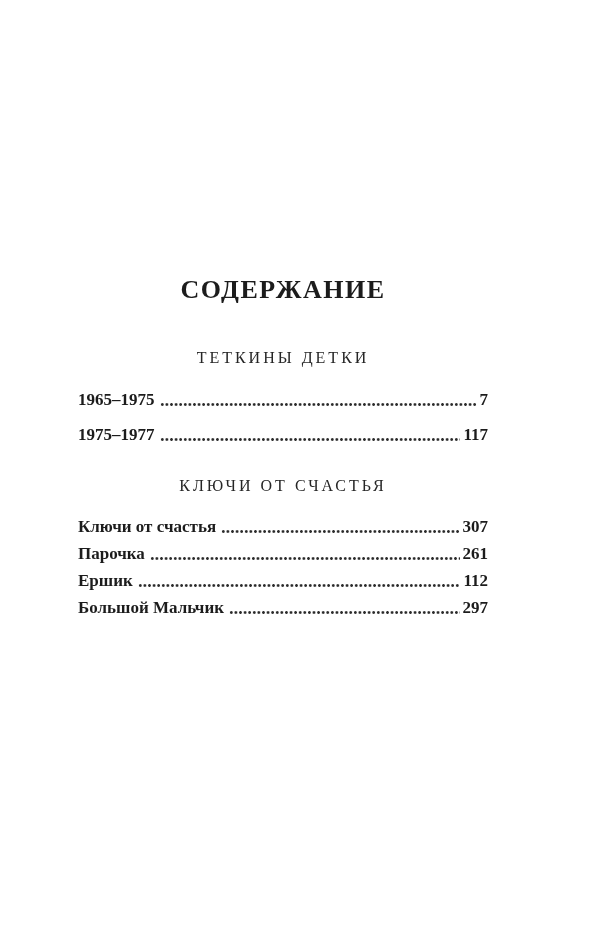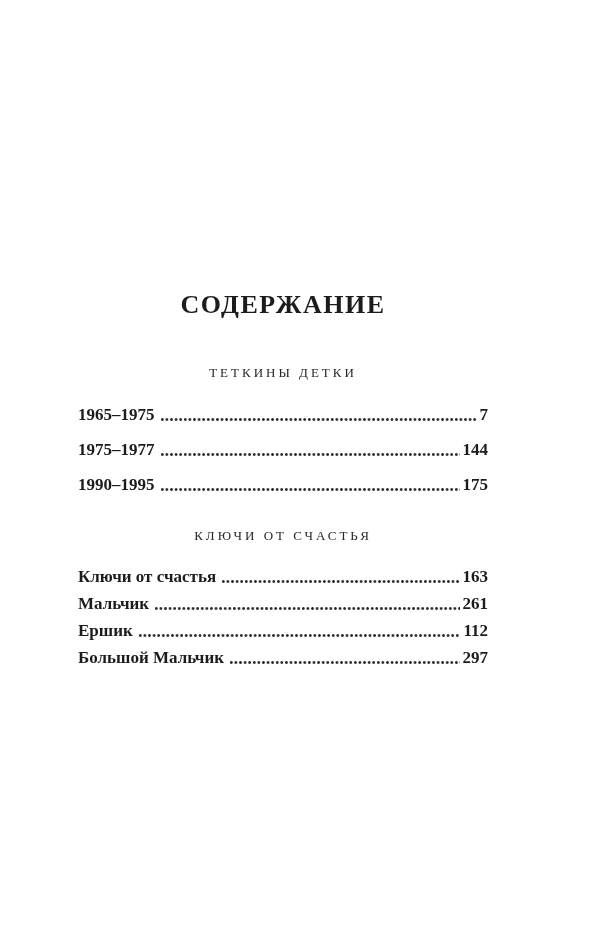--- a/index.html
+++ b/index.html
@@ -14,31 +14,31 @@
     color: #1c1c1c;
     overflow: hidden;
   }
   .page {
     box-sizing: border-box;
     width: 410px;
     margin-left: 78px;
     padding-top: 276px;
   }
   .toc-title {
-    margin: 15px;
+    margin: 0;
     font-size: 26px;
     line-height: 28px;
     font-weight: 700;
     letter-spacing: 1.5px;
     text-align: center;
     color: #1c1c1c;
   }
   .section-heading {
     margin: 0;
-    font-size: 13px;
+    font-size: 16px;
     line-height: 20px;
     font-weight: 400;
     letter-spacing: 3px;
     text-align: center;
     color: #262626;
   }
   .heading-1 { margin-top: 44px; }
   .heading-2 { margin-top: 32px; }
   .entries { margin-top: 22px; }
   .entries-2 { margin-top: 21px; }
@@ -79,39 +79,34 @@
 
   <div class="entries">
     <div class="row">
       <span class="label">1965–1975</span>
       <span class="leader"></span>
       <span class="pagenum">7</span>
     </div>
     <div class="row">
       <span class="label">1975–1977</span>
       <span class="leader"></span>
-      <span class="pagenum">144</span>
-    </div>
-    <div class="row">
-      <span class="label">1990–1995</span>
-      <span class="leader"></span>
-      <span class="pagenum">175</span>
+      <span class="pagenum">117</span>
     </div>
   </div>
 
   <h2 class="section-heading heading-2">КЛЮЧИ ОТ СЧАСТЬЯ</h2>
 
   <div class="entries-2">
     <div class="row">
       <span class="label">Ключи от счастья</span>
       <span class="leader"></span>
-      <span class="pagenum">163</span>
+      <span class="pagenum">307</span>
     </div>
     <div class="row">
-      <span class="label">Мальчик</span>
+      <span class="label">Парочка</span>
       <span class="leader"></span>
       <span class="pagenum">261</span>
     </div>
     <div class="row">
       <span class="label">Ершик</span>
       <span class="leader"></span>
       <span class="pagenum">112</span>
     </div>
     <div class="row">
       <span class="label">Большой Мальчик</span>

